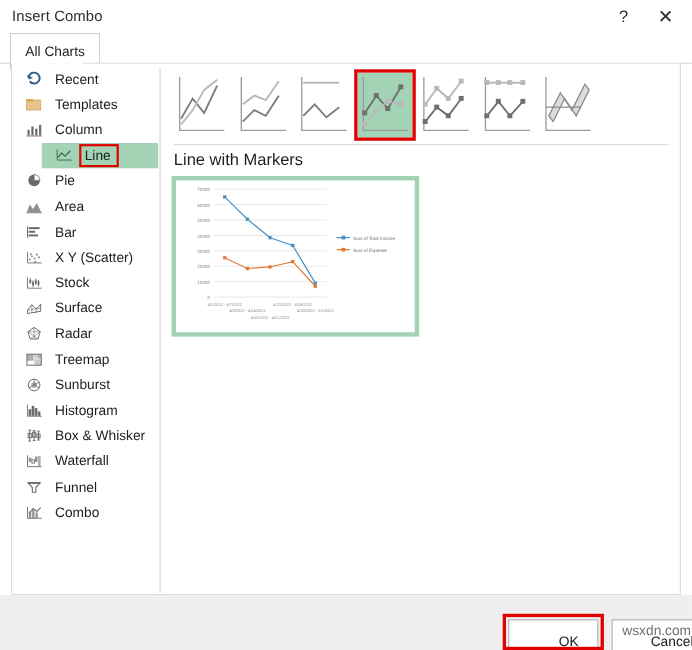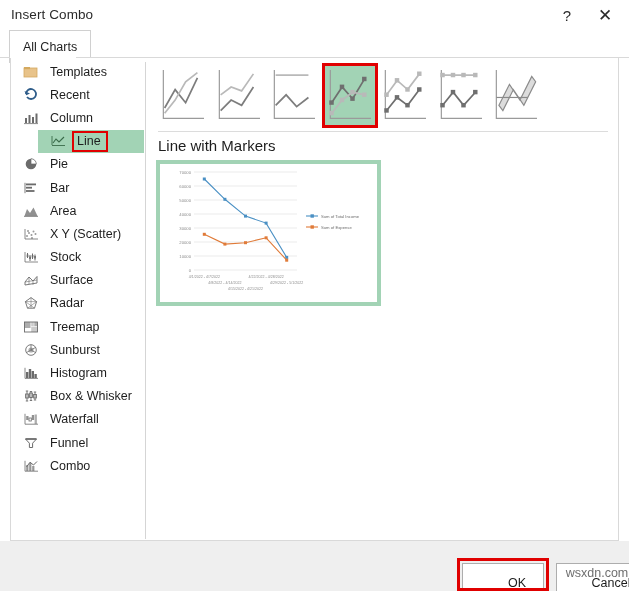--- a/index.html
+++ b/index.html
@@ -160,34 +160,34 @@
   </div>
   <div class="tab-underline"></div>
 
   <div class="panel"></div>
   <div class="tab-mask"></div>
 
   <div class="sidebar" id="sidebar">
       <div class="side-item">
         <span class="ico">
           <svg width="16" height="14" viewBox="0 0 16 14">
+            <path d="M3 6 A5 5 0 1 1 4 9" fill="none" stroke="#2f5d8a" stroke-width="1.8"></path>
+            <path d="M1.5 3 L3.2 7.2 L7 5.6 Z" fill="#2f5d8a"></path>
+          </svg>
+        </span>
+        <span class="lbl">Recent</span>
+      </div>
+      <div class="side-item">
+        <span class="ico">
+          <svg width="16" height="14" viewBox="0 0 16 14">
             <rect x="1" y="3" width="13" height="9" fill="#e8c38a" stroke="#d4a95f" stroke-width=".8"></rect>
             <rect x="1" y="2" width="6" height="2.2" fill="#d4a95f"></rect>
           </svg>
         </span>
         <span class="lbl">Templates</span>
-      </div>
-      <div class="side-item">
-        <span class="ico">
-          <svg width="16" height="14" viewBox="0 0 16 14">
-            <path d="M3 6 A5 5 0 1 1 4 9" fill="none" stroke="#2f5d8a" stroke-width="1.8"></path>
-            <path d="M1.5 3 L3.2 7.2 L7 5.6 Z" fill="#2f5d8a"></path>
-          </svg>
-        </span>
-        <span class="lbl">Recent</span>
       </div>
       <div class="side-item">
         <span class="ico">
           <svg width="16" height="14" viewBox="0 0 16 14">
             <rect x="2" y="7" width="2" height="5" fill="#6b6b6b"></rect>
             <rect x="5.5" y="4" width="2" height="8" fill="#6b6b6b"></rect>
             <rect x="9" y="6" width="2" height="6" fill="#6b6b6b"></rect>
             <rect x="12.5" y="2.5" width="2" height="9.5" fill="#6b6b6b"></rect>
             <path d="M1 12.6 H15" stroke="#6b6b6b" stroke-width=".8"></path>
           </svg>
@@ -209,36 +209,36 @@
           <svg width="16" height="14" viewBox="0 0 16 14">
             <circle cx="8" cy="7" r="5.3" fill="#6b6b6b"></circle>
             <path d="M8 7 L8 1.7 A5.3 5.3 0 0 1 13.3 7 Z" fill="#ffffff" stroke="#6b6b6b" stroke-width=".7"></path>
           </svg>
         </span>
         <span class="lbl">Pie</span>
       </div>
       <div class="side-item">
         <span class="ico">
           <svg width="16" height="14" viewBox="0 0 16 14">
+            <path d="M1.5 12 L4 5 L7 9 L10.5 3.5 L14.5 12 Z" fill="#6b6b6b" opacity=".75"></path>
+            <path d="M1 12.4 H15" stroke="#6b6b6b" stroke-width=".8"></path>
+          </svg>
+        </span>
+        <span class="lbl">Area</span>
+      </div>
+      <div class="side-item">
+        <span class="ico">
+          <svg width="16" height="14" viewBox="0 0 16 14">
             <rect x="3" y="2.5" width="10" height="1.8" fill="#6b6b6b"></rect>
             <rect x="3" y="5.8" width="6" height="1.8" fill="#6b6b6b"></rect>
             <rect x="3" y="9.1" width="8.5" height="1.8" fill="#6b6b6b"></rect>
             <path d="M2 1.8 V12.2" stroke="#6b6b6b" stroke-width=".9"></path>
           </svg>
         </span>
         <span class="lbl">Bar</span>
-      </div>
-      <div class="side-item">
-        <span class="ico">
-          <svg width="16" height="14" viewBox="0 0 16 14">
-            <path d="M1.5 12 L4 5 L7 9 L10.5 3.5 L14.5 12 Z" fill="#6b6b6b" opacity=".75"></path>
-            <path d="M1 12.4 H15" stroke="#6b6b6b" stroke-width=".8"></path>
-          </svg>
-        </span>
-        <span class="lbl">Area</span>
       </div>
       <div class="side-item">
         <span class="ico">
           <svg width="16" height="14" viewBox="0 0 16 14">
             <g fill="#9a9a9a">
               <circle cx="4" cy="9" r="1"></circle>
               <circle cx="6" cy="6" r="1"></circle>
               <circle cx="8.5" cy="8" r="1"></circle>
               <circle cx="10.5" cy="4.5" r="1"></circle>
               <circle cx="12.5" cy="7" r="1"></circle>

